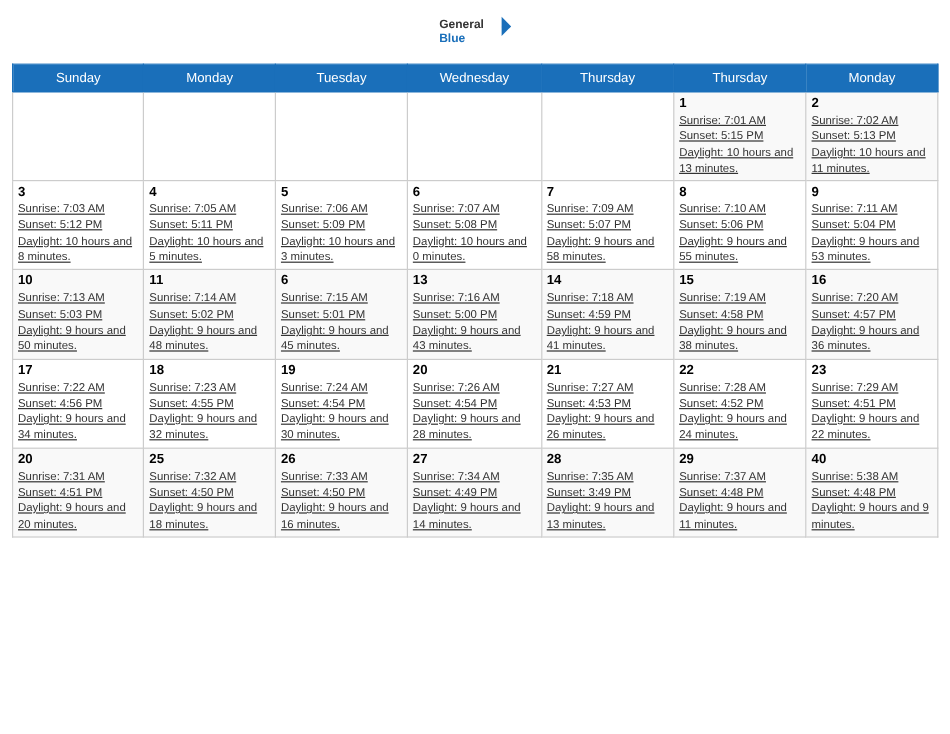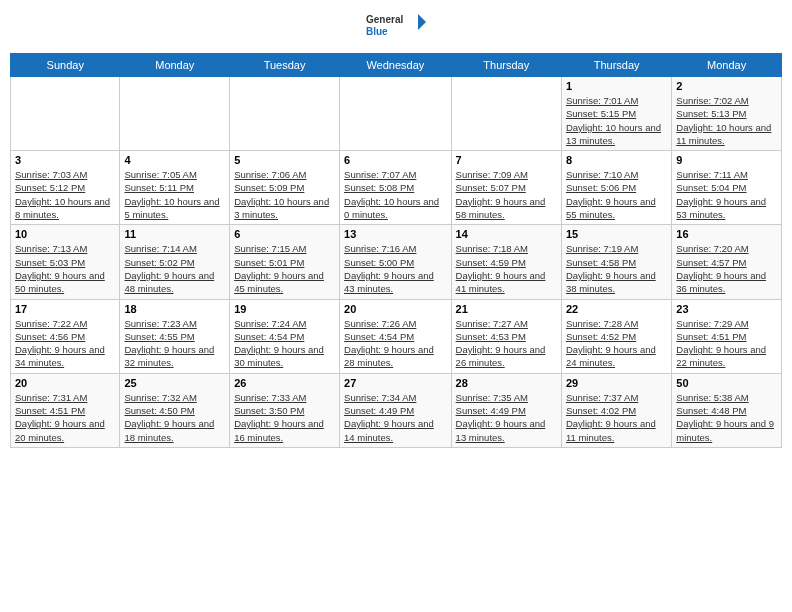--- a/index.html
+++ b/index.html
@@ -269,42 +269,42 @@
         </td>
         <td>
           <span class="day-number">25</span>
           <div class="day-info">Sunrise: 7:32 AM
 Sunset: 4:50 PM
 Daylight: 9 hours and 18 minutes.</div>
         </td>
         <td>
           <span class="day-number">26</span>
           <div class="day-info">Sunrise: 7:33 AM
-Sunset: 3:50 PM
+Sunset: 4:50 PM
 Daylight: 9 hours and 16 minutes.</div>
         </td>
         <td>
           <span class="day-number">27</span>
           <div class="day-info">Sunrise: 7:34 AM
 Sunset: 4:49 PM
 Daylight: 9 hours and 14 minutes.</div>
         </td>
         <td>
           <span class="day-number">28</span>
           <div class="day-info">Sunrise: 7:35 AM
-Sunset: 4:49 PM
+Sunset: 3:49 PM
 Daylight: 9 hours and 13 minutes.</div>
         </td>
         <td>
           <span class="day-number">29</span>
           <div class="day-info">Sunrise: 7:37 AM
-Sunset: 4:02 PM
+Sunset: 4:48 PM
 Daylight: 9 hours and 11 minutes.</div>
         </td>
         <td>
-          <span class="day-number">50</span>
+          <span class="day-number">40</span>
           <div class="day-info">Sunrise: 5:38 AM
 Sunset: 4:48 PM
 Daylight: 9 hours and 9 minutes.</div>
         </td>
       </tr>
     </tbody>
 </table>
 
 </body></html>

